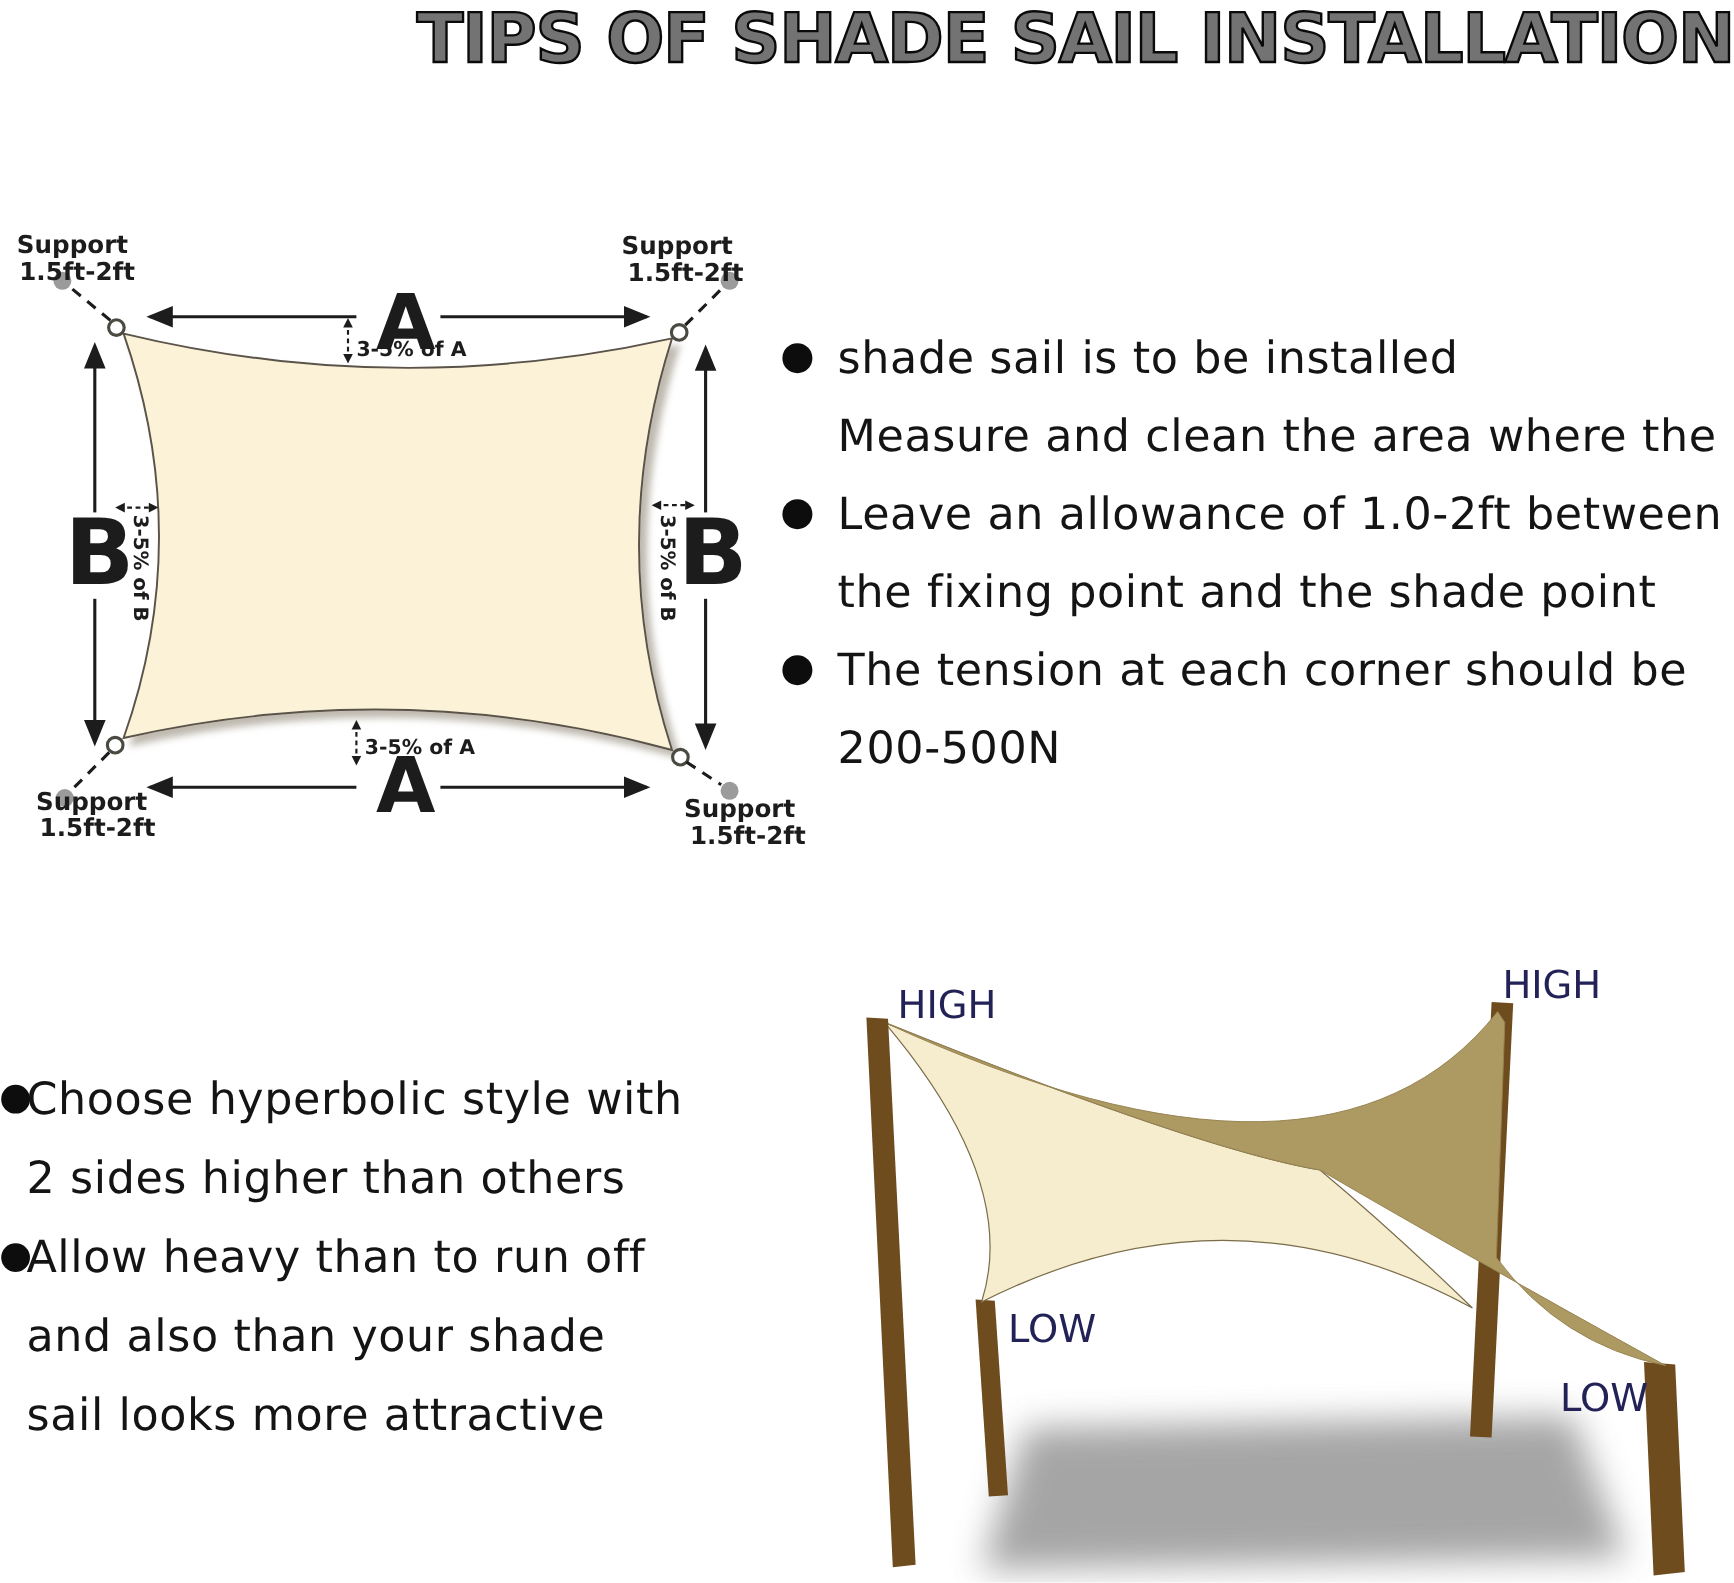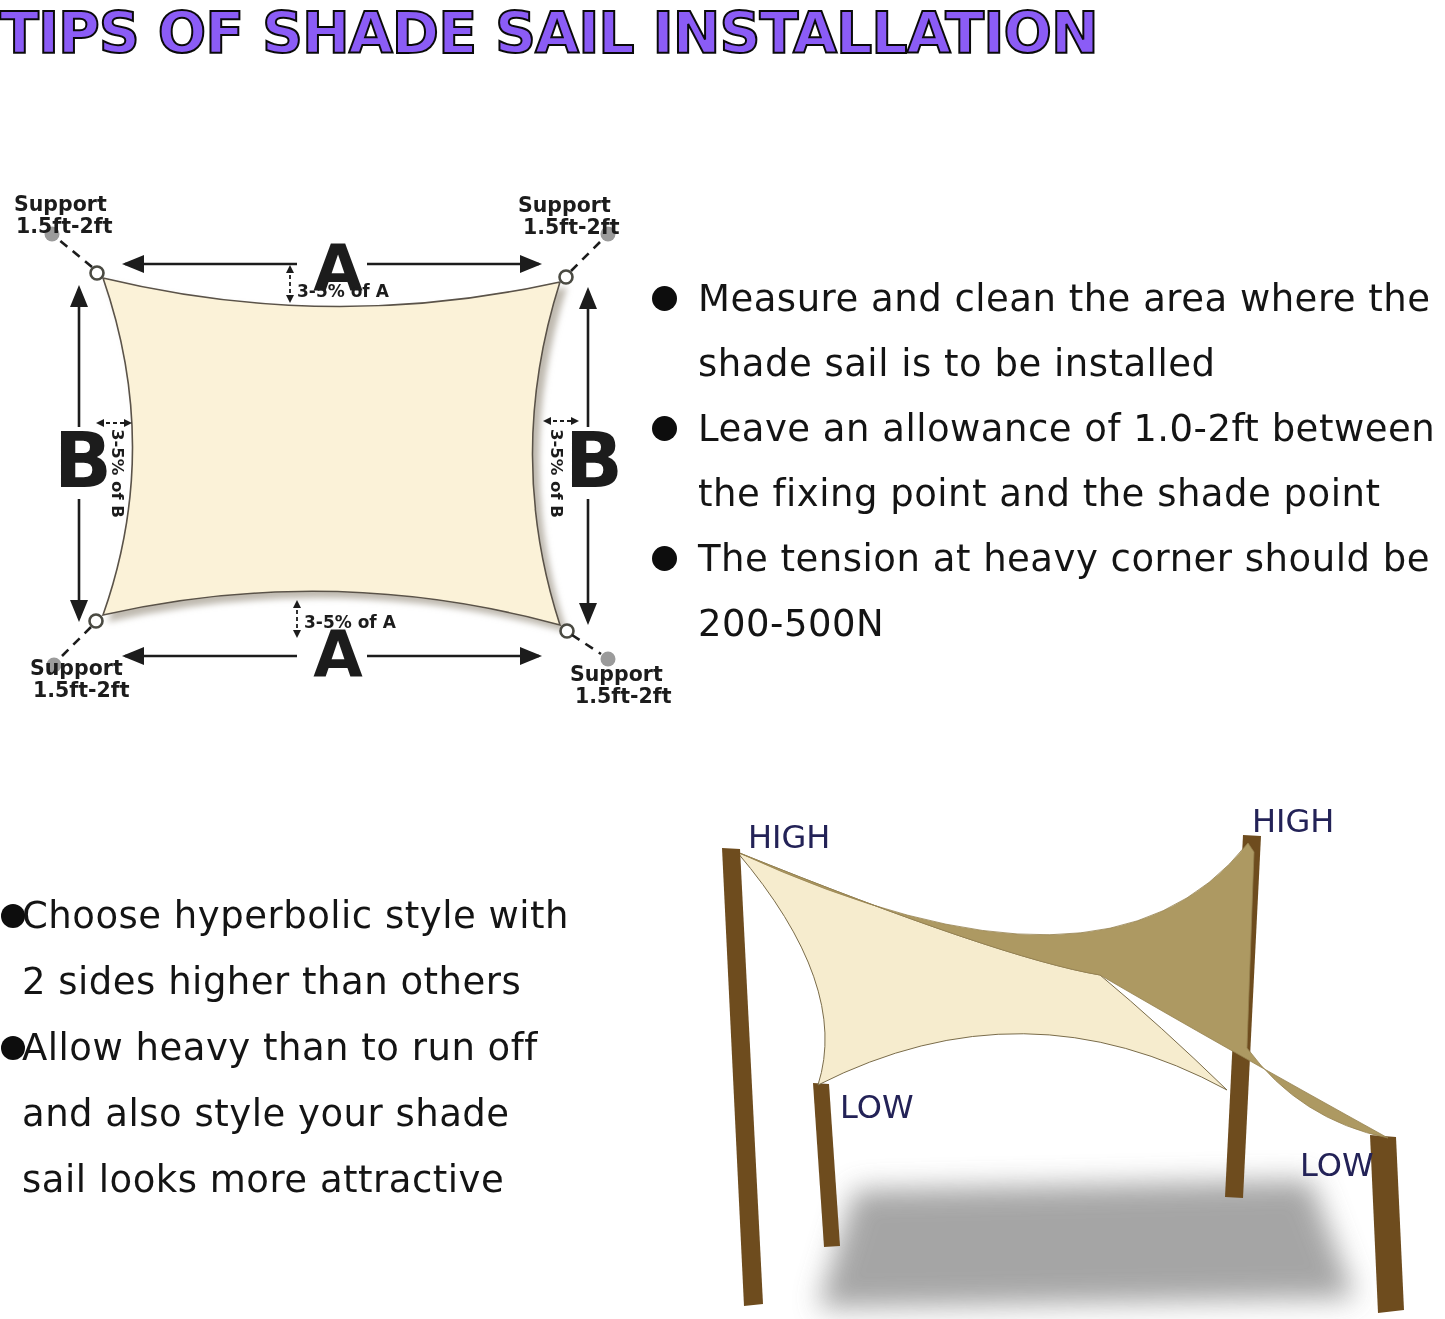--- a/index.html
+++ b/index.html
@@ -1,19 +1,19 @@
 <!DOCTYPE html>
 <html><head>
 <meta charset="utf-8">
 <style>
   html,body{margin:0;padding:0;background:#ffffff;}
   #page{position:relative;width:1445px;height:1319px;background:#ffffff;overflow:hidden;
         font-family:"DejaVu Sans","Liberation Sans",sans-serif;color:#111;}
-  .title{position:absolute;top:0px;left:0;width:100%;text-align:left;
-         font-size:57px;font-weight:900;letter-spacing:-1px;color:#8b5cf6;
+  .title{position:absolute;top:0px;left:0;width:100%;text-align:right;
+         font-size:57px;font-weight:900;letter-spacing:-1px;color:#737373;
          -webkit-text-stroke:2px #0a0a0a;white-space:nowrap;}
   .svgbox{position:absolute;}
   svg text{font-family:"DejaVu Sans","Liberation Sans",sans-serif;}
   .tips{position:absolute;}
   .tips-right{left:640px;top:266px;width:805px;}
   .tips-left{left:1px;top:883px;width:630px;}
   .tip{position:relative;}
   .tips-right .tip{padding-left:58px;}
   .tips-left  .tip{padding-left:21px;}
   .tip-line{font-size:37px;line-height:65px;letter-spacing:.5px;color:#141414;white-space:nowrap;}
@@ -126,53 +126,53 @@
       <polygon points="297,435 293,443 301,443" fill="#1c1c1c"></polygon>
       <polygon points="297,473 293,465 301,465" fill="#1c1c1c"></polygon>
       <text x="304" y="463" font-size="17" font-weight="700" fill="#1c1c1c">3-5% of A</text>
     </g>
   </svg>
 
   <div class="tips tips-right">
     <div class="tip">
       <span class="bullet"></span>
       <div class="tip-lines">
+        <div class="tip-line">shade sail is to be installed</div>
         <div class="tip-line">Measure and clean the area where the</div>
-        <div class="tip-line">shade sail is to be installed</div>
       </div>
     </div>
     <div class="tip">
       <span class="bullet"></span>
       <div class="tip-lines">
         <div class="tip-line">Leave an allowance of 1.0-2ft between</div>
         <div class="tip-line">the fixing point and the shade point</div>
       </div>
     </div>
     <div class="tip">
       <span class="bullet"></span>
       <div class="tip-lines">
-        <div class="tip-line">The tension at heavy corner should be</div>
+        <div class="tip-line">The tension at each corner should be</div>
         <div class="tip-line">200-500N</div>
       </div>
     </div>
   </div>
 
   <div class="tips tips-left">
     <div class="tip">
       <span class="bullet"></span>
       <div class="tip-lines">
         <div class="tip-line">Choose hyperbolic style with</div>
         <div class="tip-line">2 sides higher than others</div>
       </div>
     </div>
     <div class="tip">
       <span class="bullet"></span>
       <div class="tip-lines">
         <div class="tip-line">Allow heavy than to run off</div>
-        <div class="tip-line">and also style your shade</div>
+        <div class="tip-line">and also than your shade</div>
         <div class="tip-line">sail looks more attractive</div>
       </div>
     </div>
   </div>
 
   <svg class="svgbox" style="left:700px;top:790px" width="745" height="529" viewBox="0 0 745 529">
 
     <polygon points="155,400 610,390 655,508 118,518" fill="#8f8f8f" opacity="0.8" filter="url(#groundBlur)"></polygon>
 
     <polygon points="543,45 561,46 543,408 525,407" fill="#6E4C1E"></polygon>

